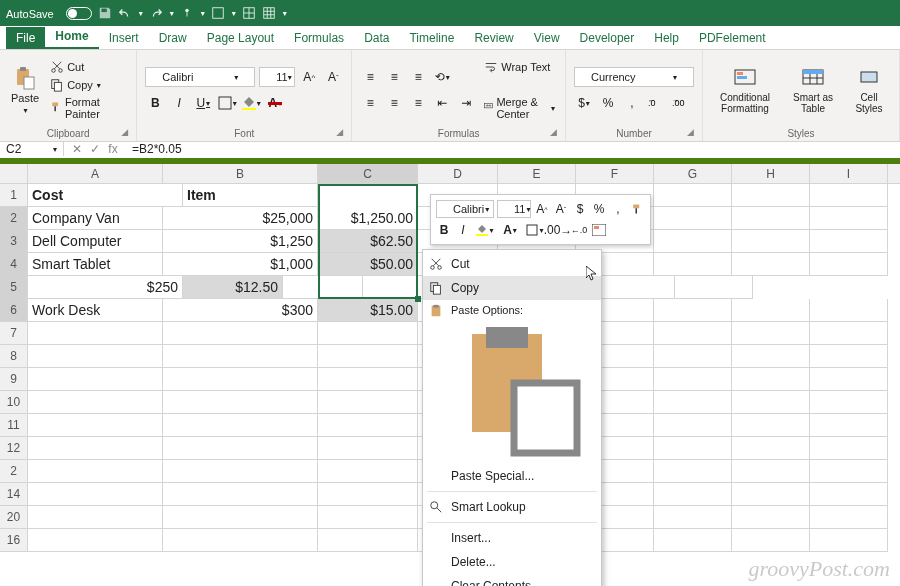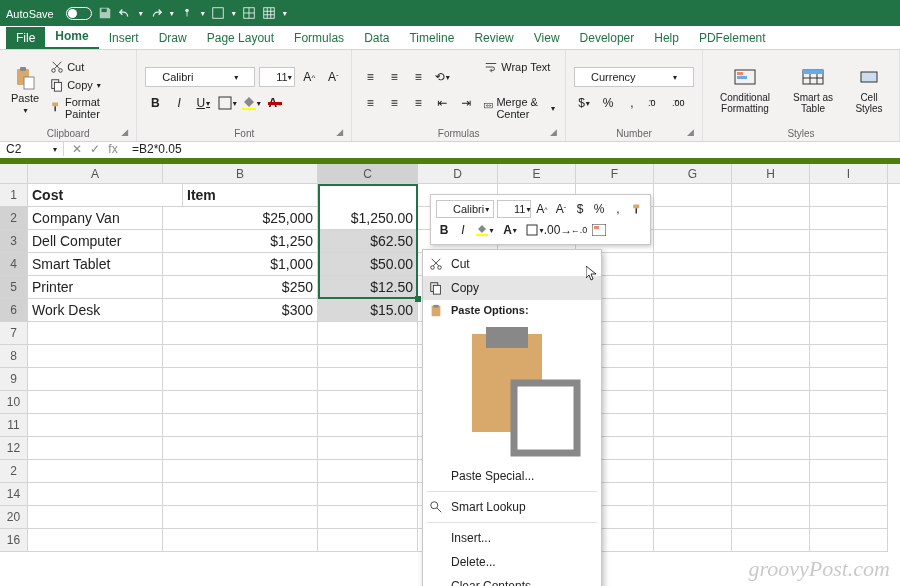--- a/index.html
+++ b/index.html
@@ -72,21 +72,21 @@
 .mini-toolbar { position: absolute; background: #fff; border: 1px solid #c8c8c8; box-shadow: 1px 2px 4px rgba(0,0,0,.2); padding: 3px 5px; font-size: 11px; }
 .mini-toolbar .row { gap: 3px; margin: 1px 0; }
 .mini-toolbar .sel { height: 18px; }
 
 
 .ctx { position: absolute; background: #fff; border: 1px solid #c8c8c8; box-shadow: 2px 3px 6px rgba(0,0,0,.25); width: 180px; font-size: 12px; padding: 2px 0; }
 .ctx-item { display: flex; align-items: center; height: 24px; padding: 0 10px 0 28px; position: relative; cursor: pointer; }
 .ctx-item:hover, .ctx-item.hov { background: #e5e5e5; }
 .ctx-item .ic { position: absolute; left: 6px; width: 14px; height: 14px; }
 .ctx-sep { height: 1px; background: #e1e1e1; margin: 3px 4px; }
-.ctx-label { padding: 4px 10px 2px 28px; font-weight: 700; font-size: 11px; }
+.ctx-label { padding: 4px 10px 2px 28px; font-weight: 400; font-size: 11px; }
 .ctx-paste-row { padding: 2px 10px 4px 28px; }
 .ctx-paste-row .ic { width: 20px; height: 20px; }
 
 .cursor-arrow { position: absolute; width: 12px; height: 16px; pointer-events: none; }
 
 .watermark { position: absolute; right: 10px; bottom: 4px; color: rgba(100,100,100,.35); font-family: Georgia, serif; font-style: italic; font-size: 22px; }
 
 
 svg { display: block; }
 </style>
@@ -428,21 +428,20 @@
         <div class="cell colC selrange num">$50.00</div>
         <div class="cell colD"></div>
         <div class="cell colE"></div>
         <div class="cell colF"></div>
         <div class="cell colG"></div>
         <div class="cell colH"></div>
         <div class="cell colI"></div>
       </div>
       <div class="row-g">
         <div class="rowhead selhead">5</div>
-        <div class="cell colA">Printer</div>
         <div class="cell colB num">$250</div>
         <div class="cell colC selrange num">$12.50</div>
         <div class="cell colD"></div>
         <div class="cell colE"></div>
         <div class="cell colF"></div>
         <div class="cell colG"></div>
         <div class="cell colH"></div>
         <div class="cell colI"></div>
       </div>
       <div class="row-g">

